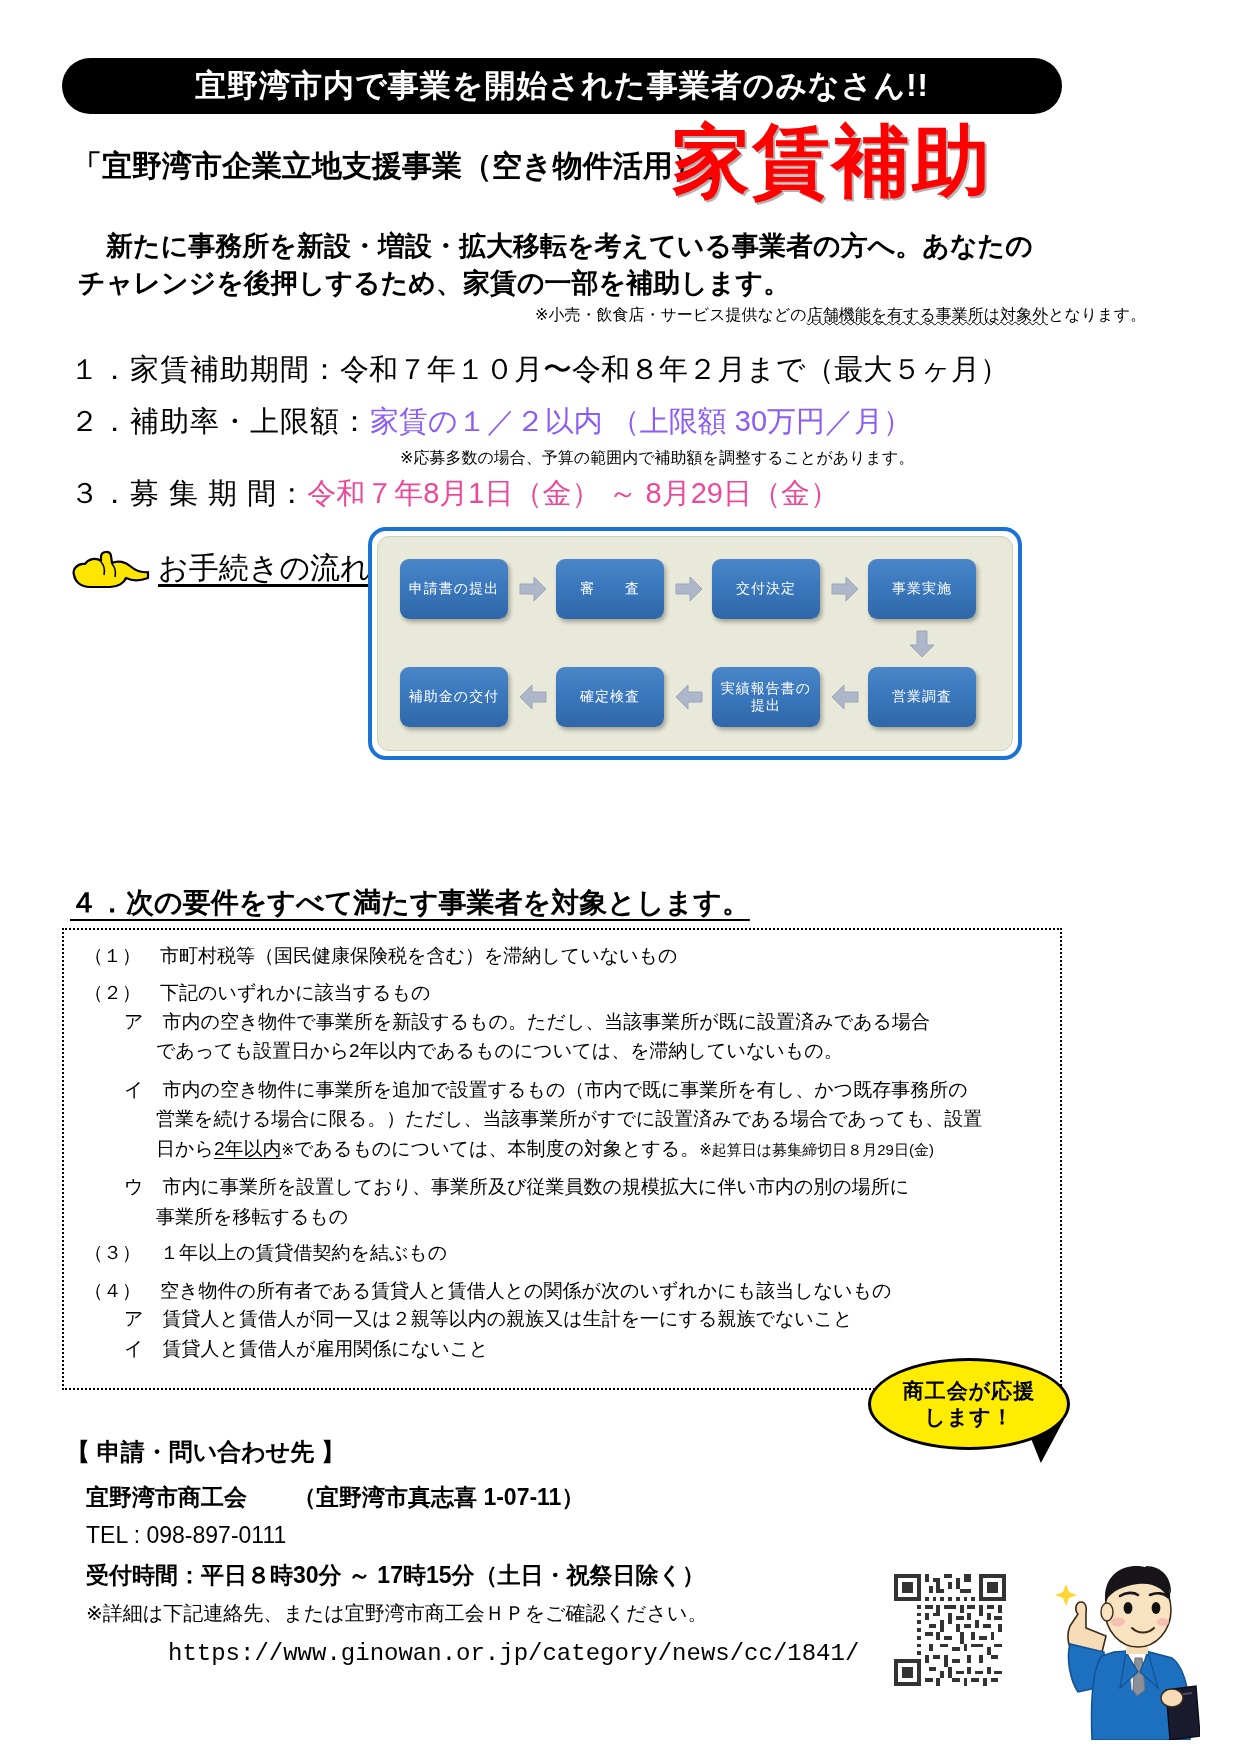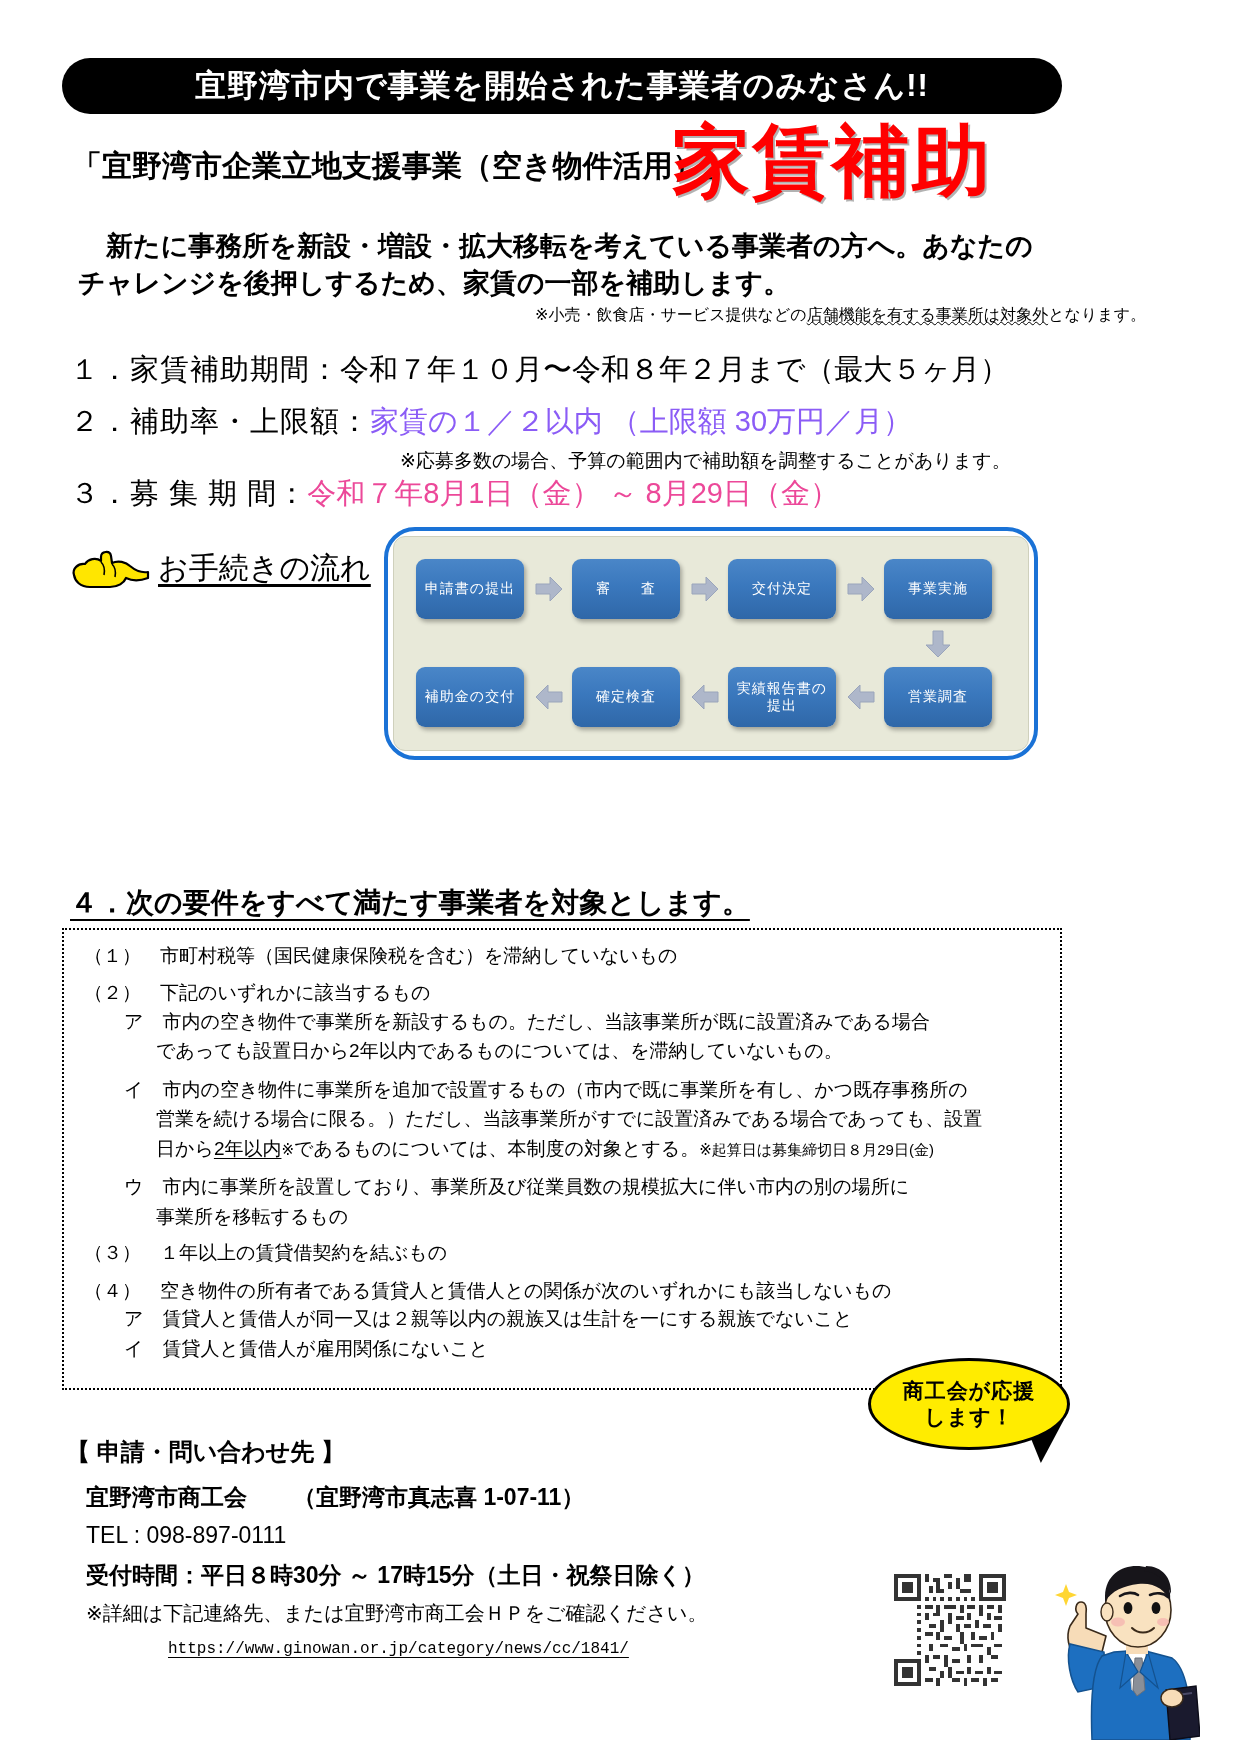--- a/index.html
+++ b/index.html
@@ -111,21 +111,21 @@
   .red { color: #8b5cf6; }
   .red-underline {
     color: #ec4899;
     text-decoration-color: #ff0000;
     text-underline-offset: 5px;
   }
   .note-small2 {
     position: absolute;
     left: 400px;
     top: 448px;
-    font-size: 19px;
+    font-size: 16px;
     white-space: nowrap;
   }
 
   
   .hand-icon {
     position: absolute;
     left: 70px;
     top: 545px;
     width: 82px;
     height: 52px;
@@ -135,26 +135,26 @@
     left: 158px;
     top: 548px;
     font-size: 30px;
     text-decoration: underline;
     text-underline-offset: 6px;
     white-space: nowrap;
   }
 
   .flow-box {
     position: absolute;
-    left: 384px;
+    left: 368px;
     top: 527px;
     width: 654px;
     height: 233px;
     border: 4px solid #1a72d6;
-    border-radius: 31px;
+    border-radius: 18px;
     box-sizing: border-box;
     padding: 5px;
     background: #ffffff;
   }
   .flow-inner {
     width: 100%;
     height: 100%;
     background: #e8e9d9;
     border-radius: 12px;
     position: relative;
@@ -254,23 +254,22 @@
     font-size: 23px;
     white-space: nowrap;
   }
   .c1 { top: 1482px; font-weight: bold; }
   .c2 { top: 1522px; }
   .c3 { top: 1560px; font-weight: bold; }
   .c4 { top: 1600px; font-size: 20px; text-align: center; }
   .c5 {
     top: 1640px;
     left: 168px;
-    font-size: 16px;
+    font-size: 24px;
     font-family: "Liberation Mono", "DejaVu Sans Mono", monospace;
-    text-decoration: underline;
     text-underline-offset: 4px;
   }
 
   
   .bubble {
     position: absolute;
     left: 868px;
     top: 1358px;
     width: 196px;
     height: 86px;

